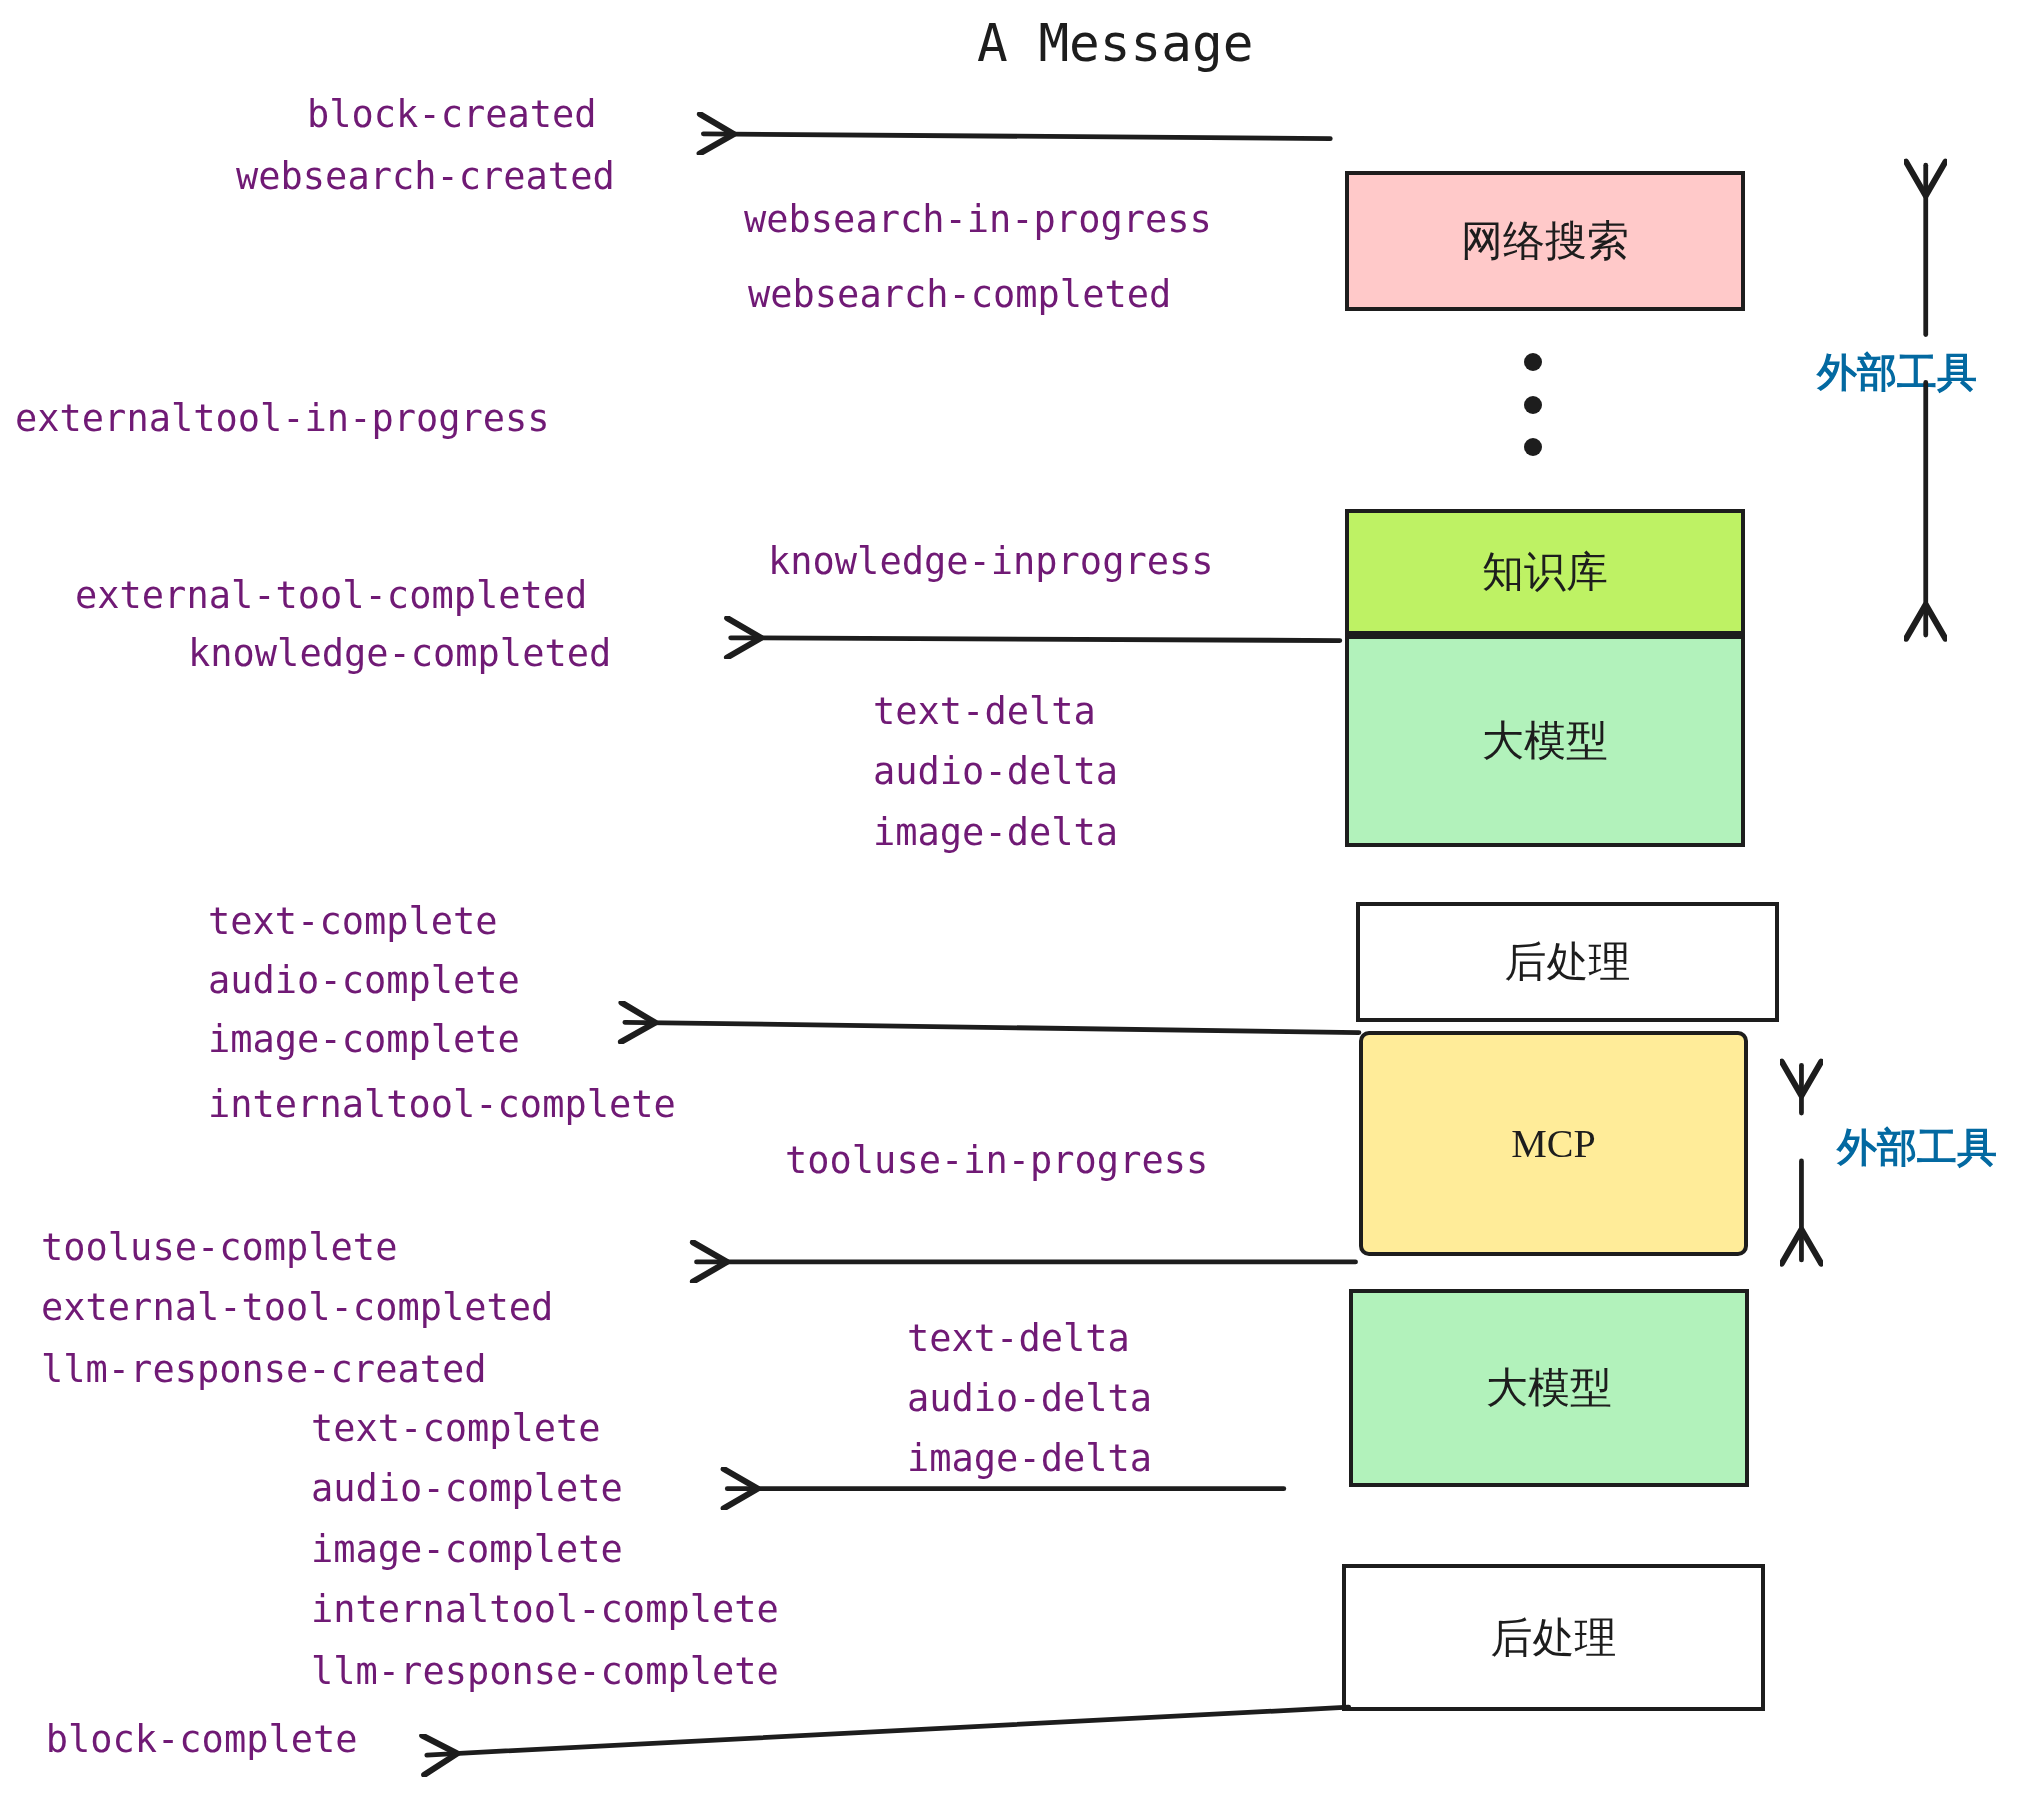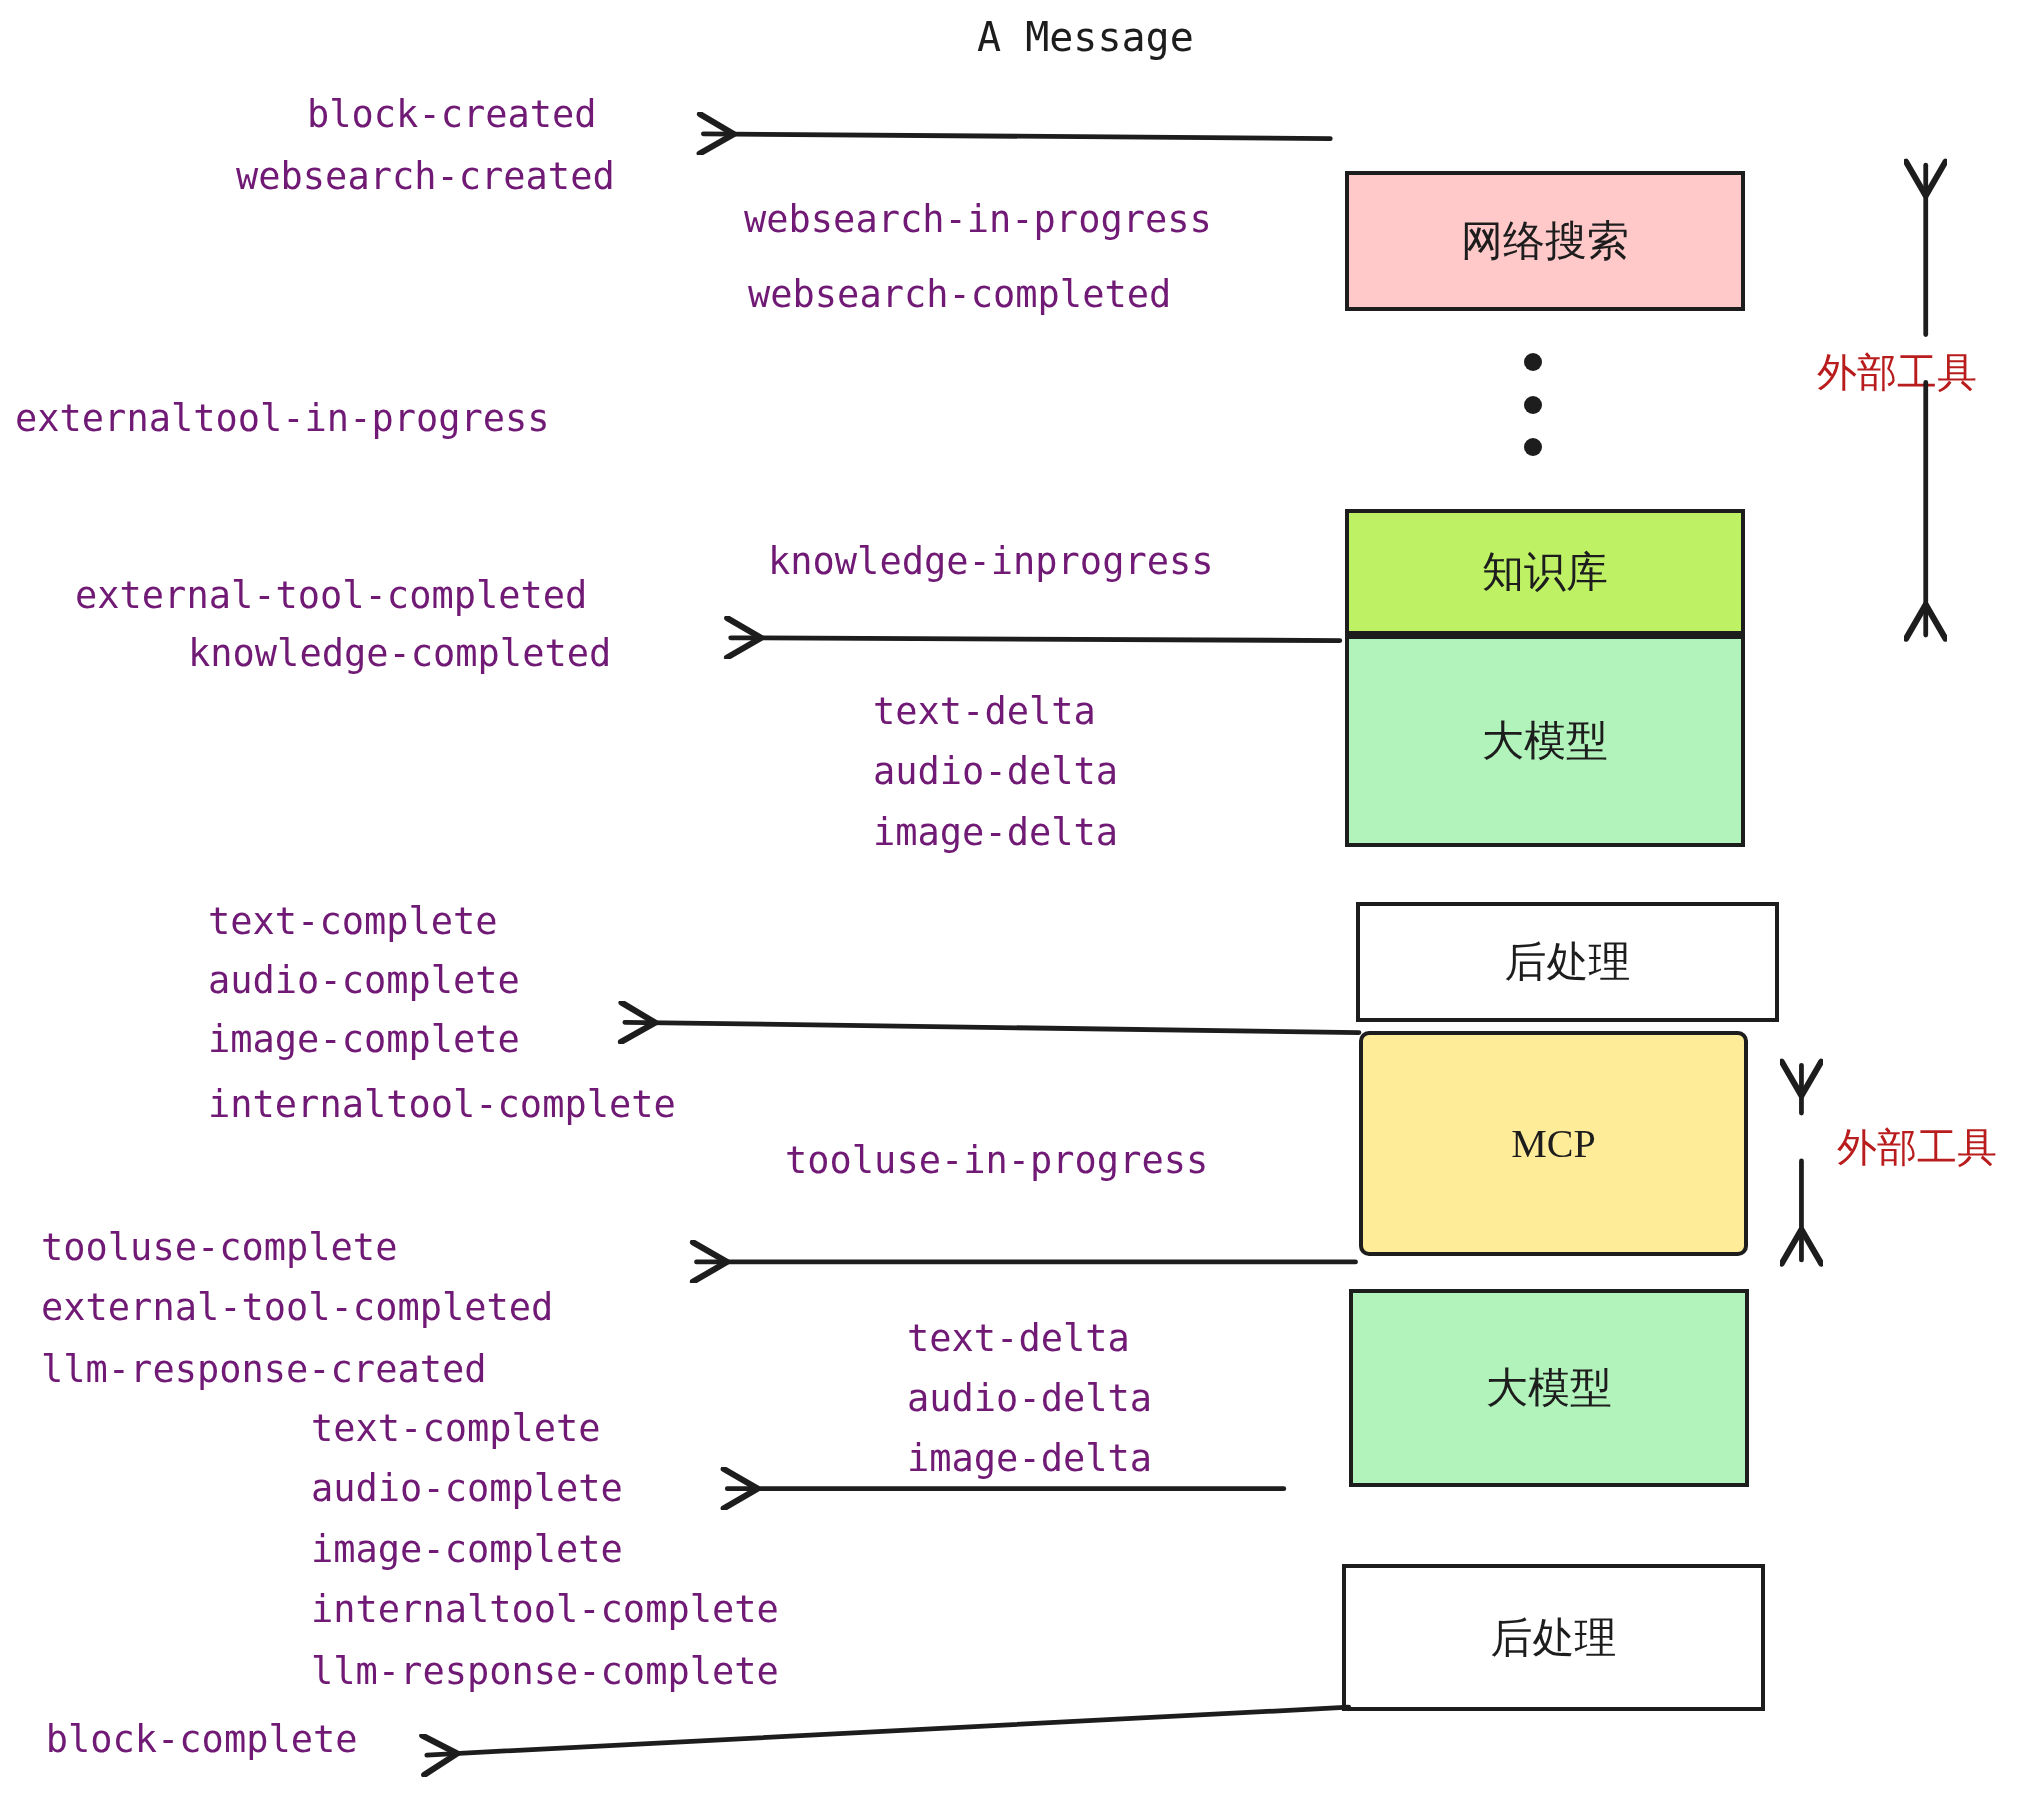--- a/index.html
+++ b/index.html
@@ -3,32 +3,32 @@
 <meta charset="utf-8">
 <style>
   html,body{margin:0;padding:0;background:#fff;}
   body{width:2035px;height:1796px;overflow:hidden;
        font-family:"DejaVu Sans Mono","Liberation Mono",monospace;
        color:#1d1d1d;}
   #stage{position:relative;width:2035px;height:1796px;background:#ffffff;}
 
   .lbl{position:absolute;white-space:pre;font-family:"DejaVu Sans Mono","Liberation Mono",monospace;
        font-size:37px;line-height:1;color:#701a75;letter-spacing:0px;}
-  .title{position:absolute;white-space:pre;font-size:40px;
+  .title{position:absolute;white-space:pre;font-size:51px;
          font-family:"DejaVu Sans Mono","Liberation Mono",monospace;color:#1d1d1d;}
 
   .node{position:absolute;box-sizing:border-box;border:4.1px solid #1d1d1d;
         display:flex;align-items:center;justify-content:center;
         font-family:"DejaVu Sans","Liberation Sans",sans-serif;
         font-size:42px;color:#1d1d1d;}
   .node.mono{font-family:Liberation Serif, serif;font-size:40px;border-radius:10px;}
 
   .sidelabel{position:absolute;white-space:nowrap;
              font-family:"DejaVu Sans","Liberation Sans",sans-serif;
-             font-size:40px;color:#b91c1c;}
+             font-size:40px;color:#0369a1;font-weight:bold;}
 
   .dots{position:absolute;display:flex;flex-direction:column;align-items:center;}
   .dots i{display:block;width:18px;height:18px;border-radius:50%;background:#1d1d1d;margin:12.3px 0;}
 
   svg.overlay{position:absolute;left:0;top:0;width:2035px;height:1796px;
               pointer-events:none;overflow:visible;}
 </style>
 </head>
 <body>
 

